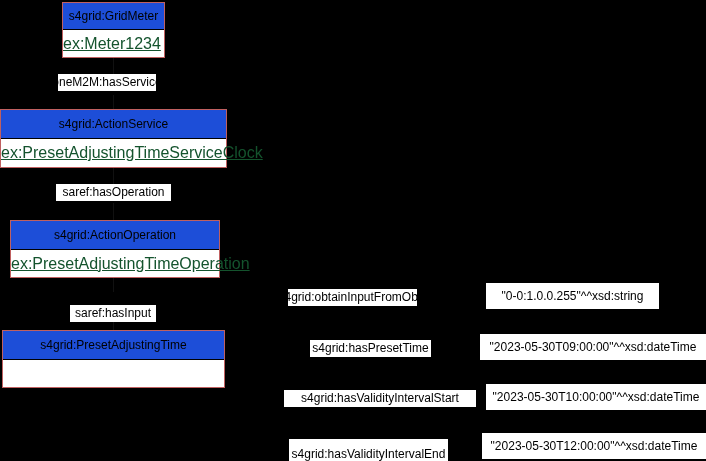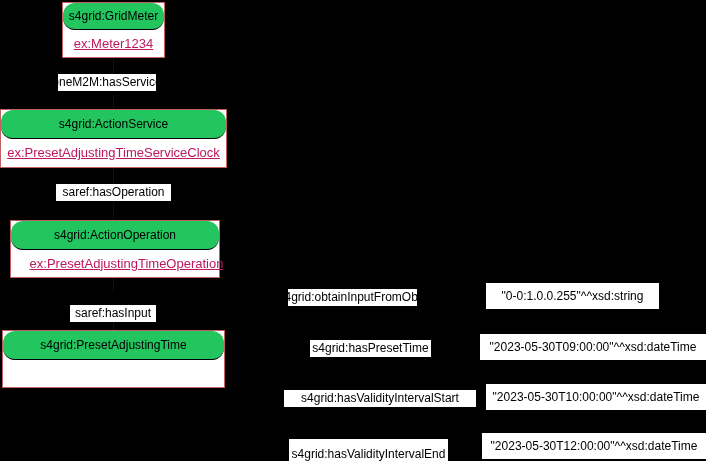--- a/index.html
+++ b/index.html
@@ -19,44 +19,42 @@
 
   
   .node {
     position: absolute;
     box-sizing: border-box;
     border: 1px solid #c06060;
     background: #ffffff;
   }
   .node-type {
     box-sizing: border-box;
-    background: #22c55e;
+    background: #1d4ed8;
     border-bottom: 1px solid #000000;
     color: #000000;
     font-size: 12px;
     line-height: 14px;
     text-align: center;
     white-space: nowrap;
     overflow: visible;
     display: flex;
     align-items: center;
     justify-content: center;
-    border-radius: 12px;
   }
   .node-instance {
     box-sizing: border-box;
     background: #ffffff;
-    color: #be185d;
-    font-size: 13px;
+    color: #14532d;
+    font-size: 16px;
     line-height: 14px;
     text-align: center;
     white-space: nowrap;
     display: flex;
     align-items: center;
-    justify-content: center;
   }
   .node-instance span {
     text-decoration: underline;
   }
 
   
   .literal {
     position: absolute;
     box-sizing: border-box;
     background: #ffffff;
@@ -117,21 +115,21 @@
     <div class="node-type" style="height:29px;">s4grid:ActionService</div>
     <div class="node-instance" style="height:28px;">
         <span>ex:PresetAdjustingTimeServiceClock</span>
       </div>
   </div>
 
   <div class="edge-label" style="left:56px; top:184px; width:115px; height:17px;">saref:hasOperation</div>
 
   <div class="node" style="left:10px; top:220px; width:210px; height:58px;">
     <div class="node-type" style="height:29px;">s4grid:ActionOperation</div>
-    <div class="node-instance" style="height:27px;margin-left:23px;">
+    <div class="node-instance" style="height:27px;">
         <span>ex:PresetAdjustingTimeOperation</span>
       </div>
   </div>
 
   <div class="edge-label" style="left:70px; top:293px; width:86px; height:17px;margin-top:12px;">saref:hasInput</div>
 
   <div class="node" style="left:2px; top:330px; width:223px; height:58px;">
     <div class="node-type" style="height:29px;">s4grid:PresetAdjustingTime</div>
   </div>
 

